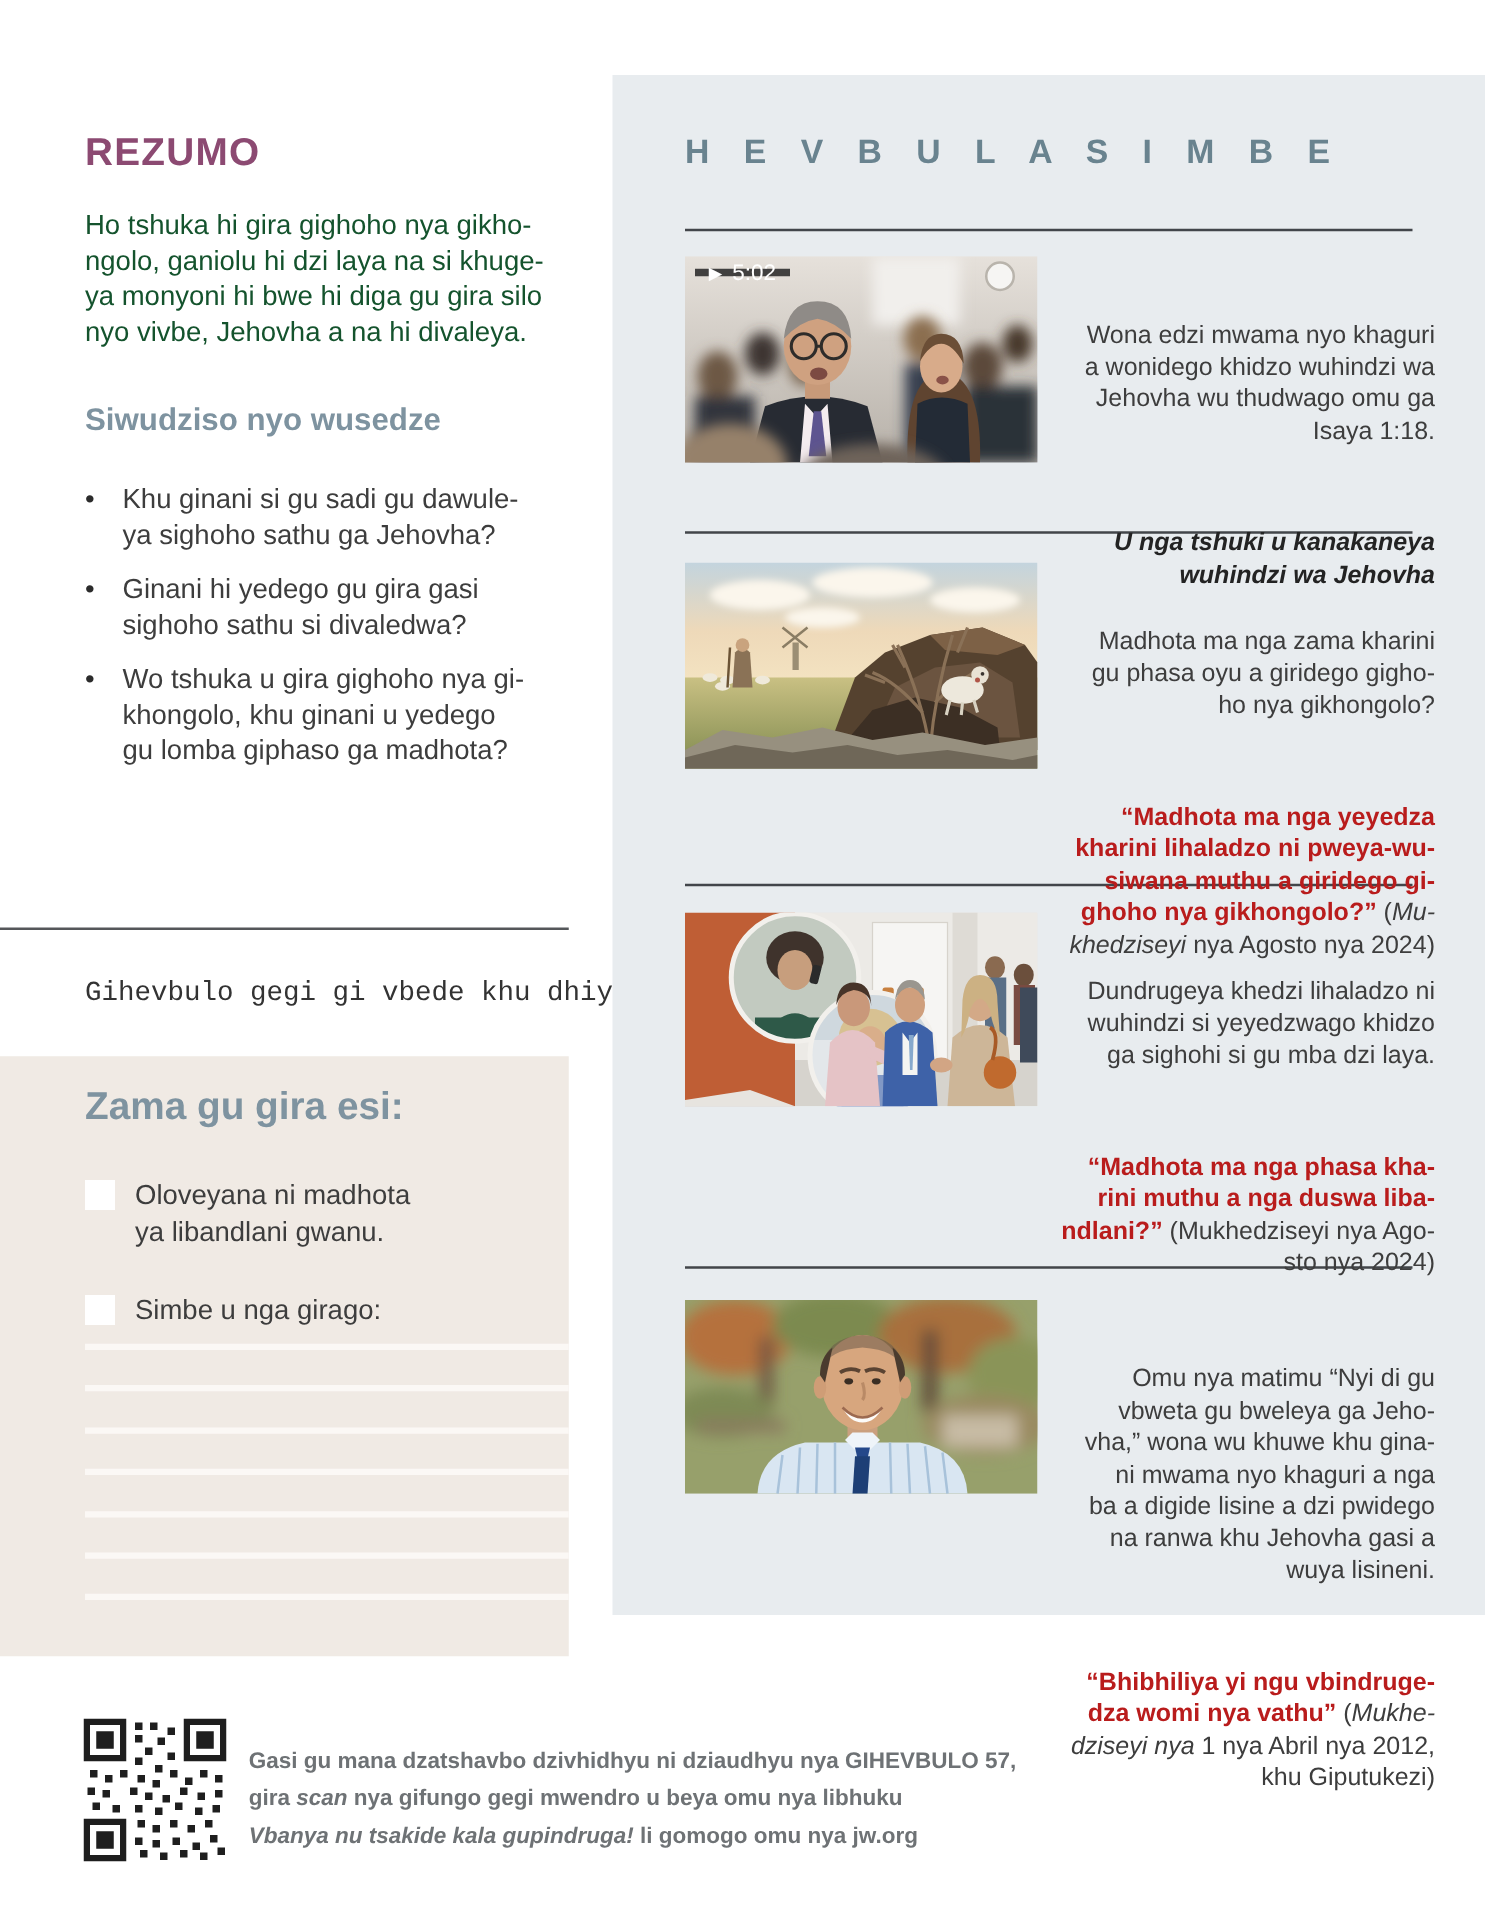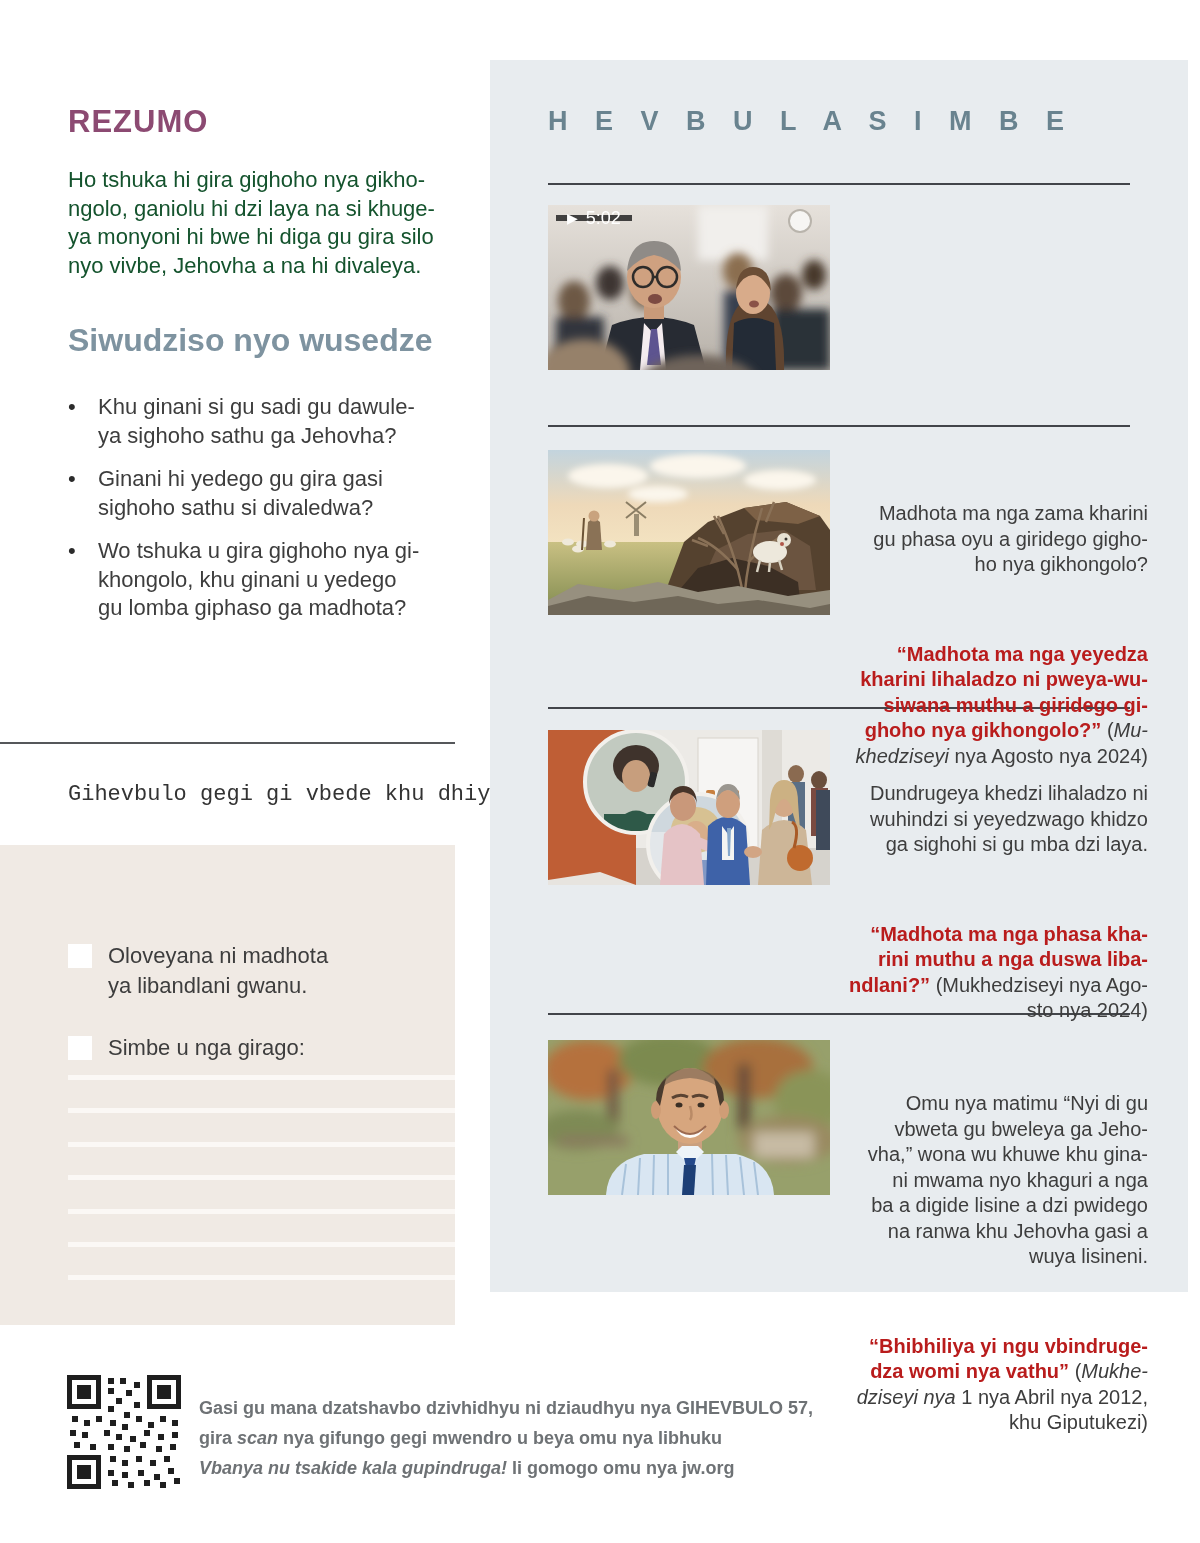--- a/index.html
+++ b/index.html
@@ -3,21 +3,21 @@
 <meta charset="utf-8">
 <style>
   html,body{margin:0;padding:0;background:#ffffff;}
   .page{position:relative;width:1200px;height:1543px;background:#ffffff;overflow:hidden;
         font-family:"Liberation Sans",sans-serif;color:#3d3d3d;}
 
   
   .left-col{position:absolute;left:68px;top:104px;width:410px;}
   .rezumo{margin:0 0 26px 0;font-size:31px;font-weight:bold;letter-spacing:1px;color:#8c4a72;}
   .intro{margin:0;font-size:22px;line-height:28.5px;white-space:pre;color:#14532d;}
-  .q-title{margin:42px 0 34px 0;font-size:32px;font-weight:bold;color:#7e93a0;}
+  .q-title{margin:42px 0 34px 0;font-size:25px;font-weight:bold;color:#7e93a0;}
   .bullet-row{display:flex;margin:0 0 15px 0;font-size:22px;line-height:28.5px;}
   .bullet-dot{width:30px;flex:none;color:#2b2b2b;}
   .bullet-text{white-space:pre;}
   .left-rule{position:absolute;left:0;top:742px;width:455px;height:0;border-top:2px solid #55575a;}
   .share-line{position:absolute;left:68px;top:760px;font-size:22px;color:#333333;font-family:Liberation Mono, monospace;}
 
   
   .try-box{position:absolute;left:0;top:845px;width:455px;height:480px;background:#f0eae4;}
   .try-title{position:absolute;left:68px;top:22px;margin:0;font-size:31px;font-weight:bold;color:#7e93a0;}
   .task{position:absolute;left:68px;display:flex;align-items:flex-start;}
@@ -81,20 +81,21 @@
       <span class="bullet-text">Wo tshuka u gira gighoho nya gi-
 khongolo, khu ginani u yedego
 gu lomba giphaso ga madhota?</span>
     </div>
   </aside>
 
   <div class="left-rule"></div>
   <p class="share-line">Gihevbulo gegi gi vbede khu dhiya:</p>
 
   <section class="try-box">
+    <h2 class="try-title">Zama gu gira esi:</h2>
 
     <div class="task task-1">
       <span class="checkbox"></span>
       <span class="task-label">Oloveyana ni madhota
 ya libandlani gwanu.</span>
     </div>
     <div class="task task-2">
       <span class="checkbox"></span>
       <span class="task-label">Simbe u nga girago:</span>
     </div>
@@ -160,20 +161,28 @@
           <path d="M184 165 L186 118 Q205 108 226 118 L228 165 Z" fill="#232b36"></path>
           <g filter="url(#v-soft)">
             <ellipse cx="36" cy="168" rx="46" ry="34" fill="#96816b"></ellipse>
             <ellipse cx="150" cy="180" rx="60" ry="30" fill="#6e635a"></ellipse>
           </g>
         </svg>
         <div class="badge">
           <span class="play">▶</span>
           <span>5:02</span>
         </div>
+      </div>
+      <div class="itext">
+        <p>Wona edzi mwama nyo khaguri
+a wonidego khidzo wuhindzi wa
+Jehovha wu thudwago omu ga
+Isaya 1:18.</p>
+        <p class="quote bi">U nga tshuki u kanakaneya
+wuhindzi wa Jehovha</p>
       </div>
     </div>
 
     <div class="item item-2">
       <div class="thumb">
         <svg width="282" height="165" viewBox="0 0 282 165">
           <defs>
             <linearGradient id="p-sky" x1="0" y1="0" x2="0" y2="1">
               <stop offset="0" stop-color="#c3d4de"></stop>
                 <stop offset="0.55" stop-color="#eed9b9"></stop>

